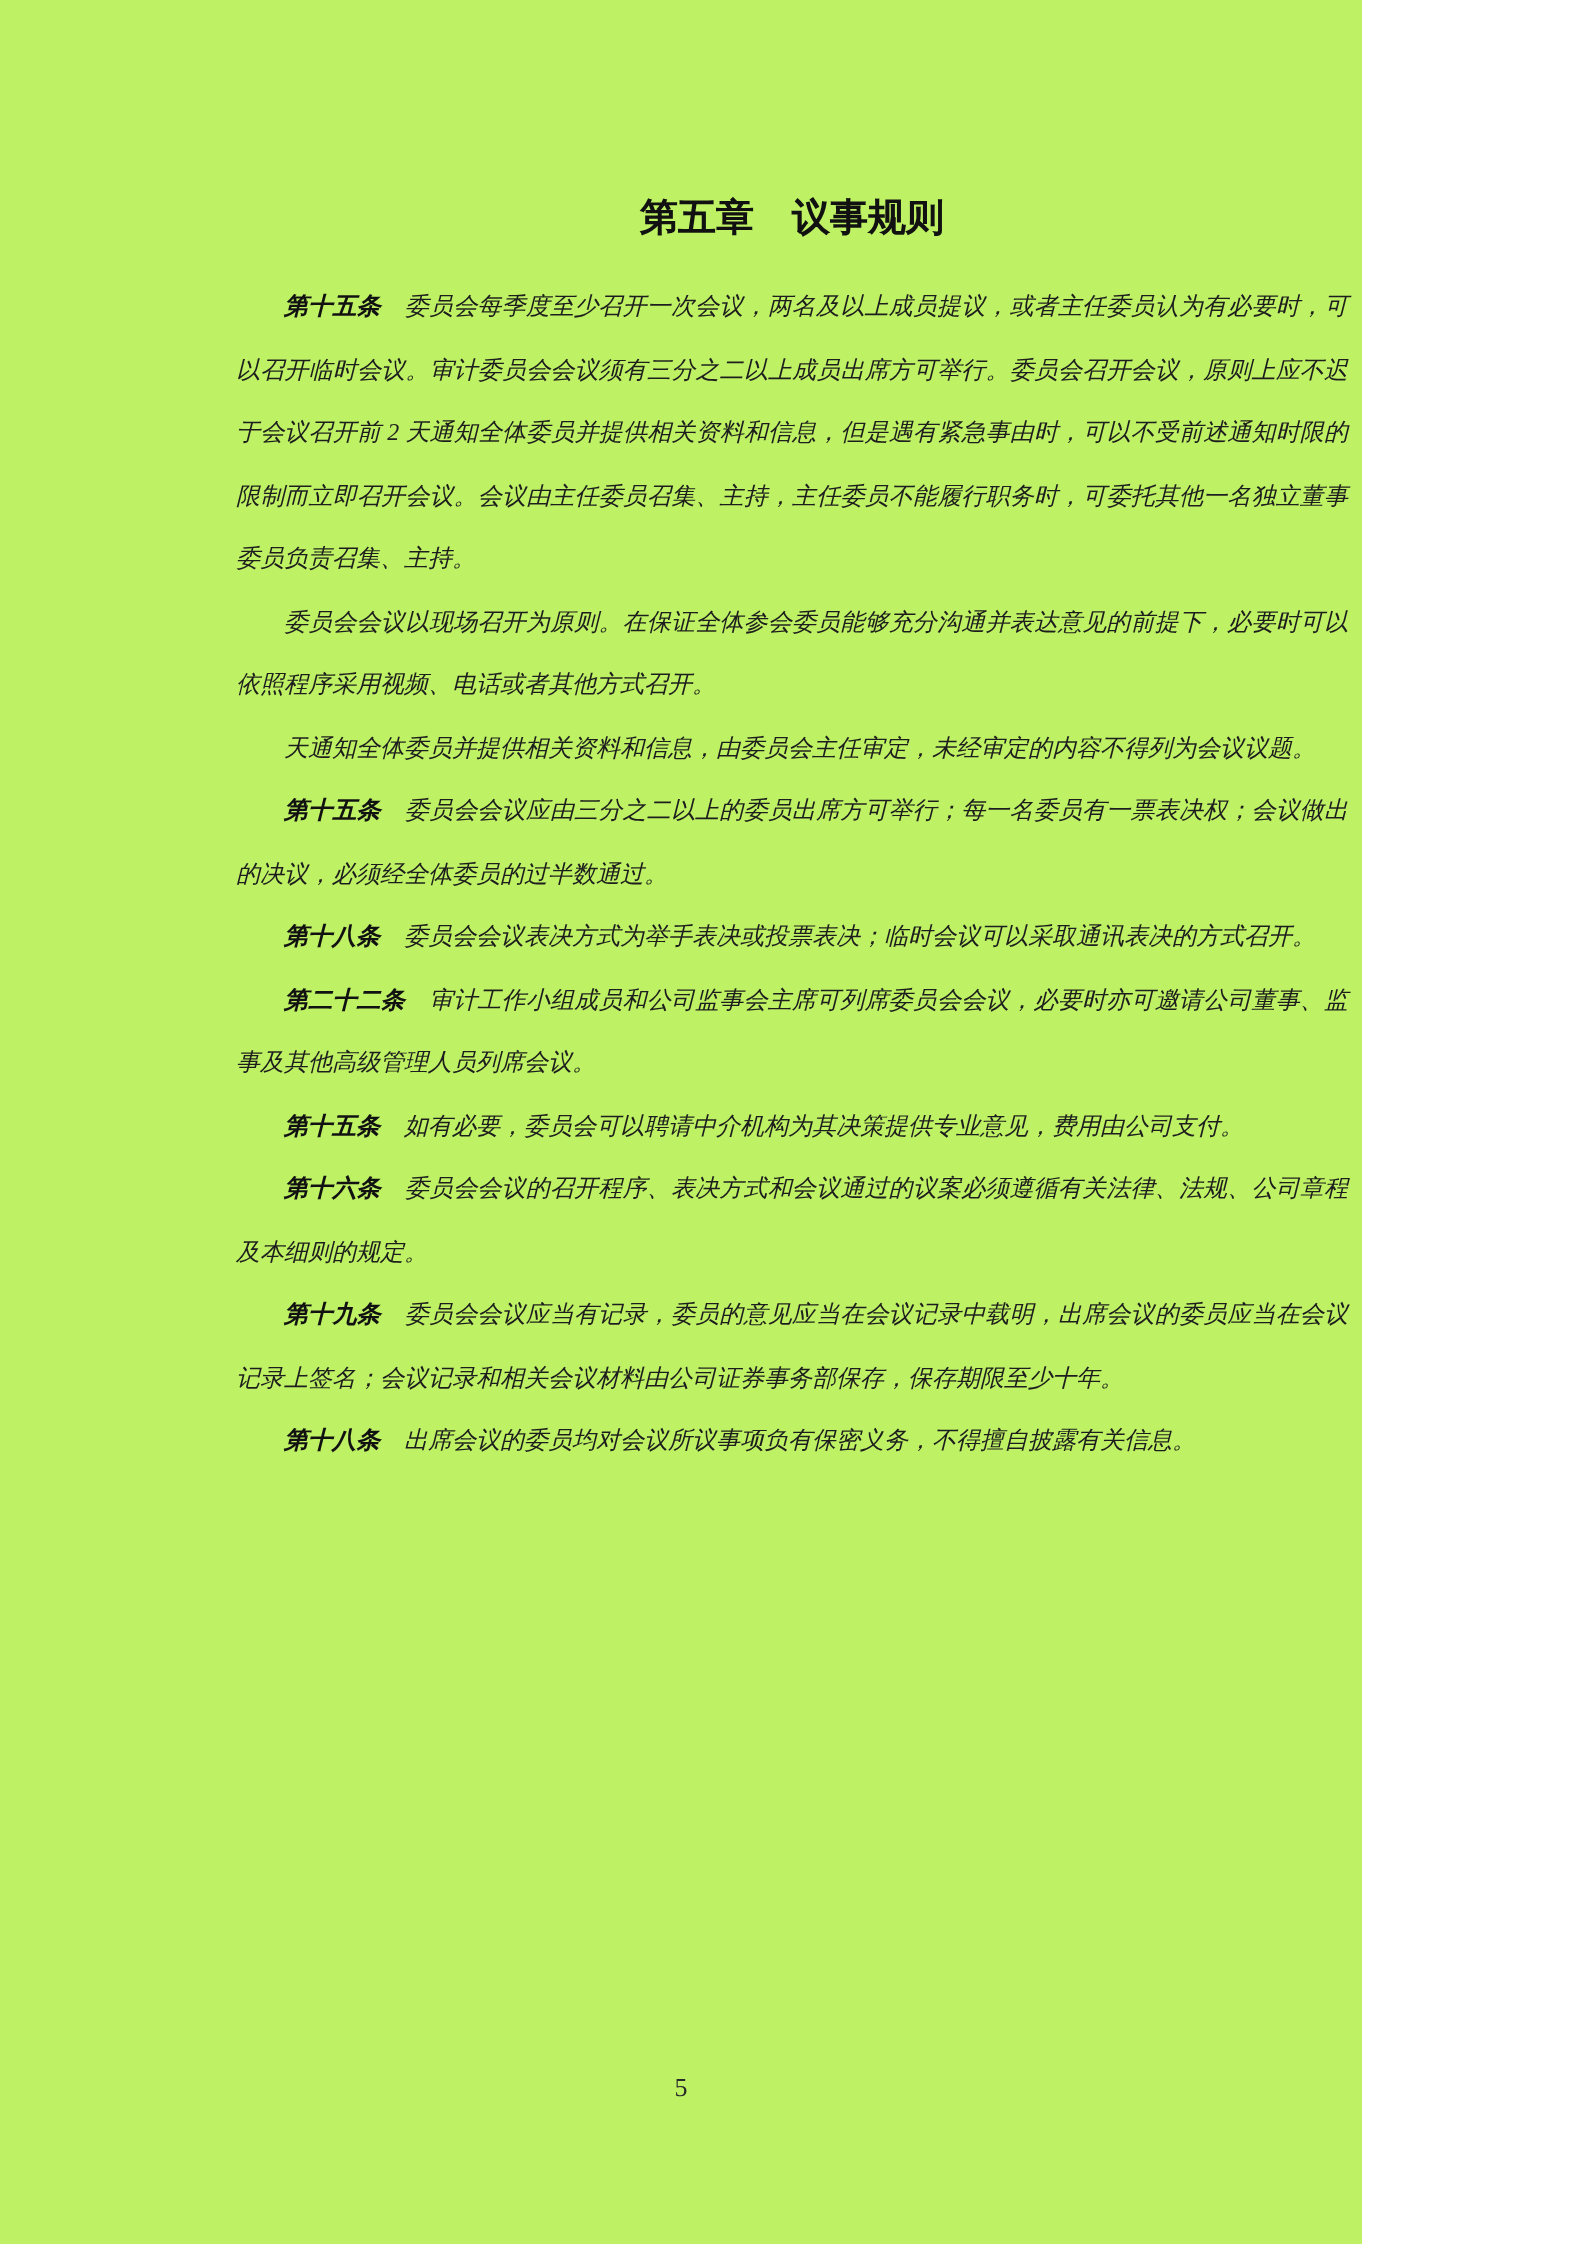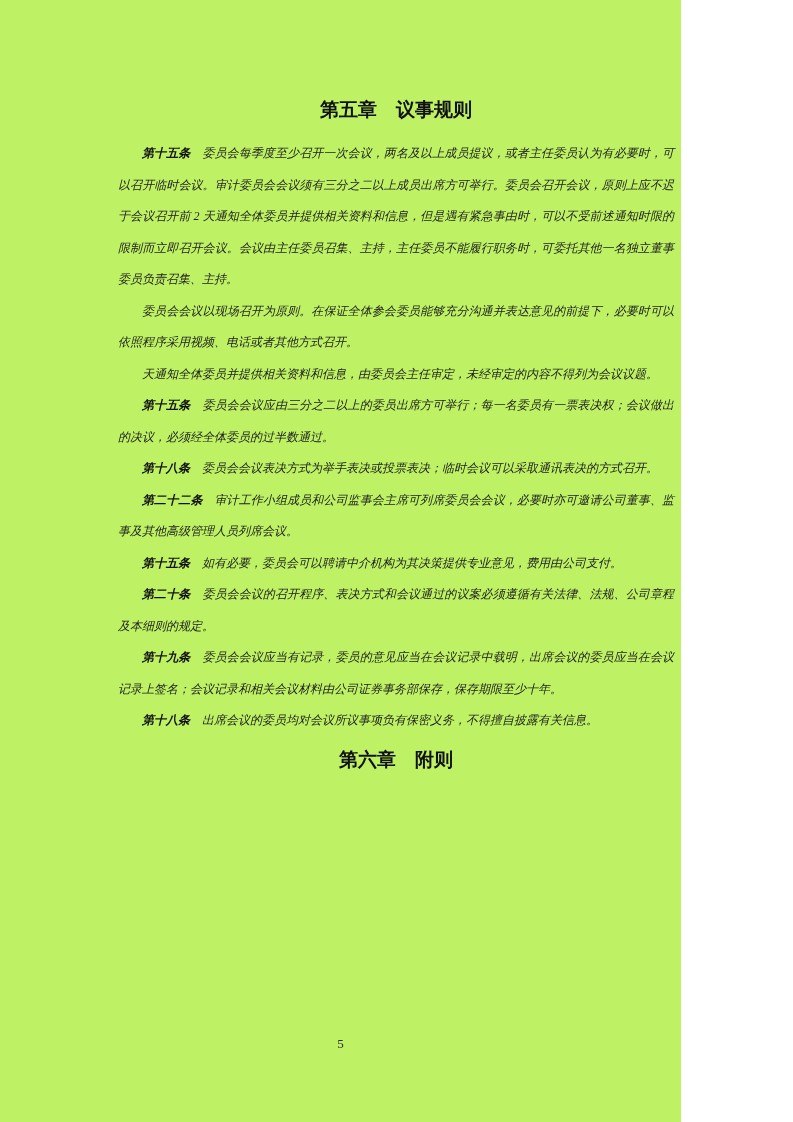--- a/index.html
+++ b/index.html
@@ -78,25 +78,24 @@
     <p class="para"><span>天通知全体委员并提供相关资料和信息，由委员会主任审定，未经审定的内容不得列为会议议题。</span></p>
 
     <p class="para"><span class="term">第十五条</span><span>委员会会议应由三分之二以上的委员出席方可举行；每一名委员有一票表决权；会议做出的决议，必须经全体委员的过半数通过。</span></p>
 
     <p class="para"><span class="term">第十八条</span><span>委员会会议表决方式为举手表决或投票表决；临时会议可以采取通讯表决的方式召开。</span></p>
 
     <p class="para"><span class="term">第二十二条</span><span>审计工作小组成员和公司监事会主席可列席委员会会议，必要时亦可邀请公司董事、监事及其他高级管理人员列席会议。</span></p>
 
     <p class="para"><span class="term">第十五条</span><span>如有必要，委员会可以聘请中介机构为其决策提供专业意见，费用由公司支付。</span></p>
 
-    <p class="para"><span class="term">第二十条</span><span>委员会会议的召开程序、表决方式和会议通过的议案必须遵循有关法律、法规、公司章程及本细则的规定。</span></p>
+    <p class="para"><span class="term">第十六条</span><span>委员会会议的召开程序、表决方式和会议通过的议案必须遵循有关法律、法规、公司章程及本细则的规定。</span></p>
 
     <p class="para"><span class="term">第十九条</span><span>委员会会议应当有记录，委员的意见应当在会议记录中载明，出席会议的委员应当在会议记录上签名；会议记录和相关会议材料由公司证券事务部保存，保存期限至少十年。</span></p>
 
 
     <p class="para"><span class="term">第十八条</span><span>出席会议的委员均对会议所议事项负有保密义务，不得擅自披露有关信息。</span></p>
 
-    <h1 class="chapter chapter-bottom"><span>第六章</span><span class="gap"></span><span>附则</span></h1>
 
   </div>
 
   <div class="page-number">5</div>
 </div>
 
 </body></html>

